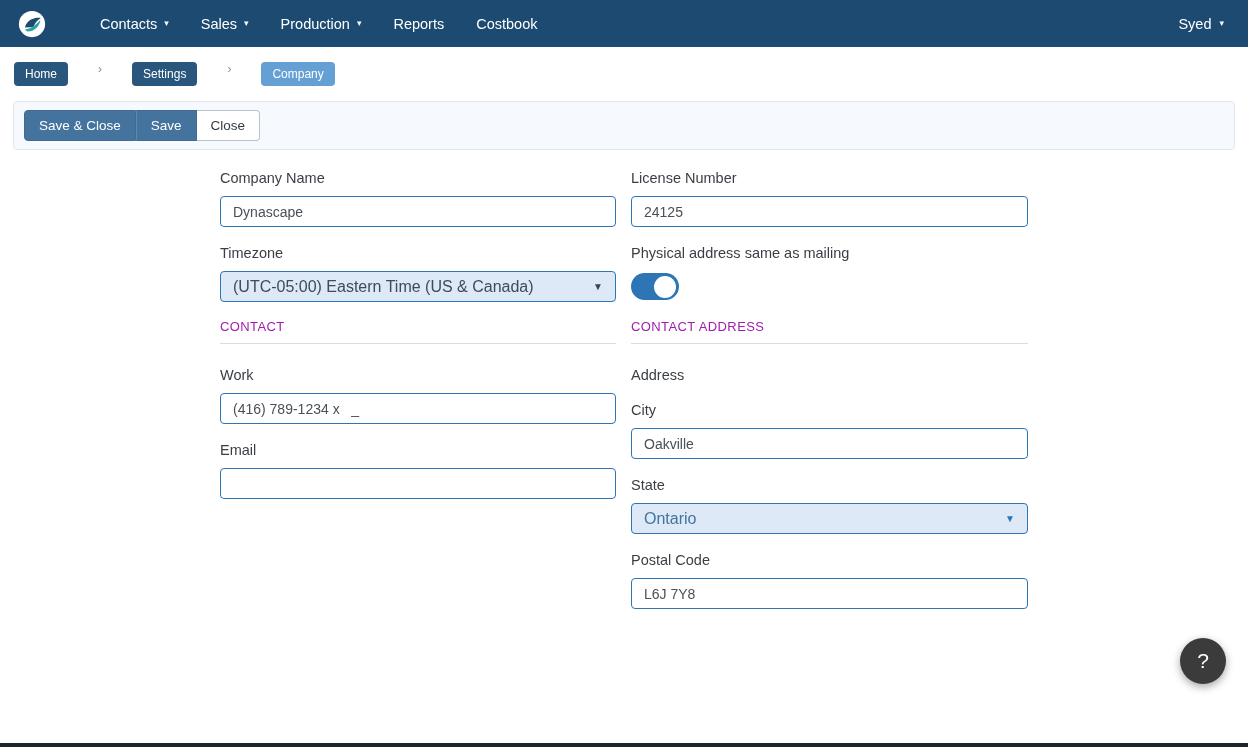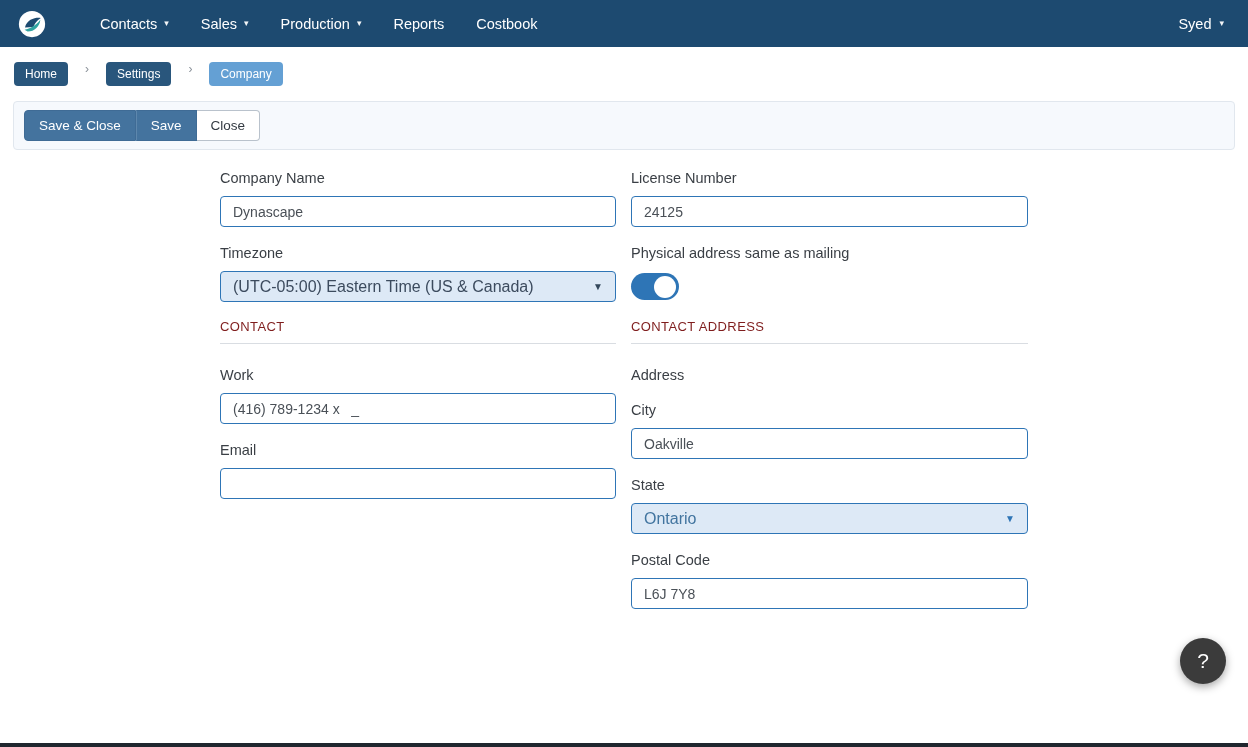--- a/index.html
+++ b/index.html
@@ -27,21 +27,21 @@
     padding: 0 16px; height: 47px; cursor: pointer;
   }
   .caret { font-size: 9px; line-height: 1; opacity: .95; }
   .nav-spacer { flex: 1; }
   .user-menu { display: flex; align-items: center; gap: 8px; font-size: 14.5px; font-weight: 500; padding: 0 6px; cursor: pointer; }
 
   
   .crumbs {
     display: flex; align-items: flex-start;
     padding: 15px 14px 0 14px;
-    gap: 17px;
+    gap: 30px;
   }
   .crumb {
     border: none; border-radius: 4px;
     font-family: "Liberation Sans", sans-serif;
     font-size: 12px; color: #fff;
     padding: 5px 11px; cursor: pointer;
   }
   .crumb.dark { background: #29567c; }
   .crumb.light { background: #64a0d4; }
   .sep { color: #8a9199; font-size: 12px; }
@@ -112,21 +112,21 @@
     background: #2e75b6; position: relative; cursor: pointer;
   }
   .toggle .knob {
     position: absolute; top: 2.5px; right: 3px;
     width: 22px; height: 22px; border-radius: 50%;
     background: #ffffff;
   }
 
   .section-hdr {
     margin-top: 10px; margin-bottom: 22px;
-    font-size: 13px; color: #7f1d1d;
+    font-size: 13px; color: #a21caf;
     letter-spacing: .4px;
     padding-bottom: 9px;
     border-bottom: 1px solid #d9dde2;
   }
 
   
   .help-fab {
     position: absolute; right: 22px; bottom: 63px;
     width: 46px; height: 46px; border-radius: 50%;
     background: #3b3b3b; border: none;

